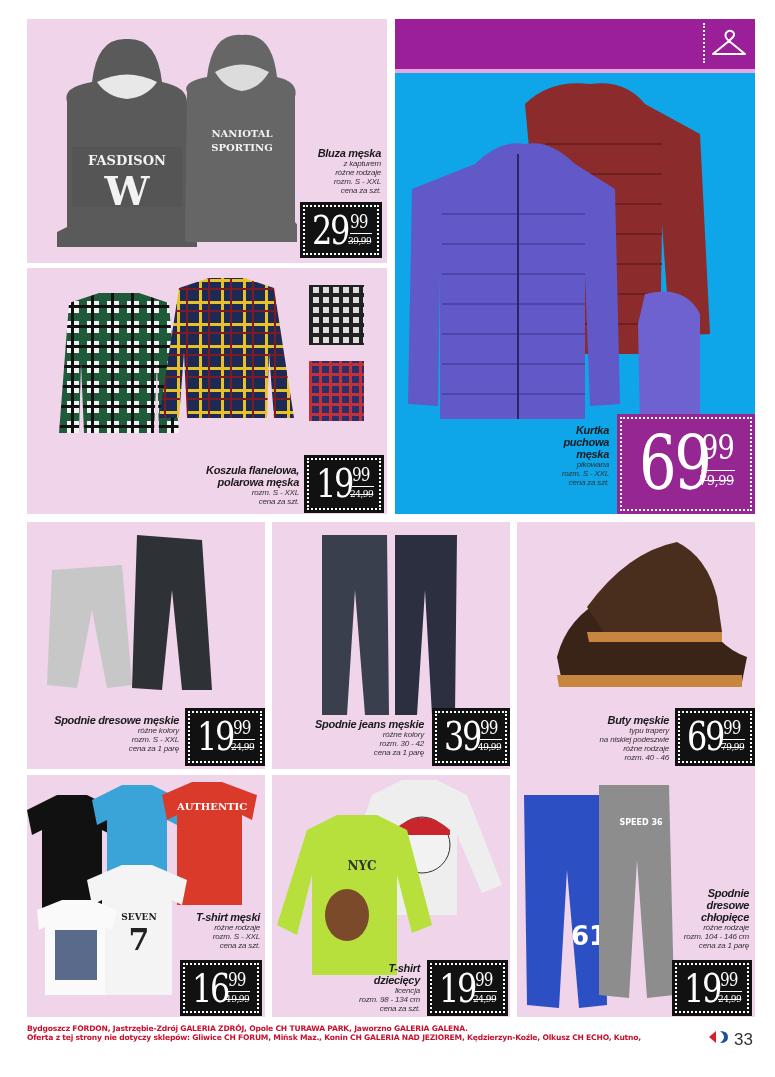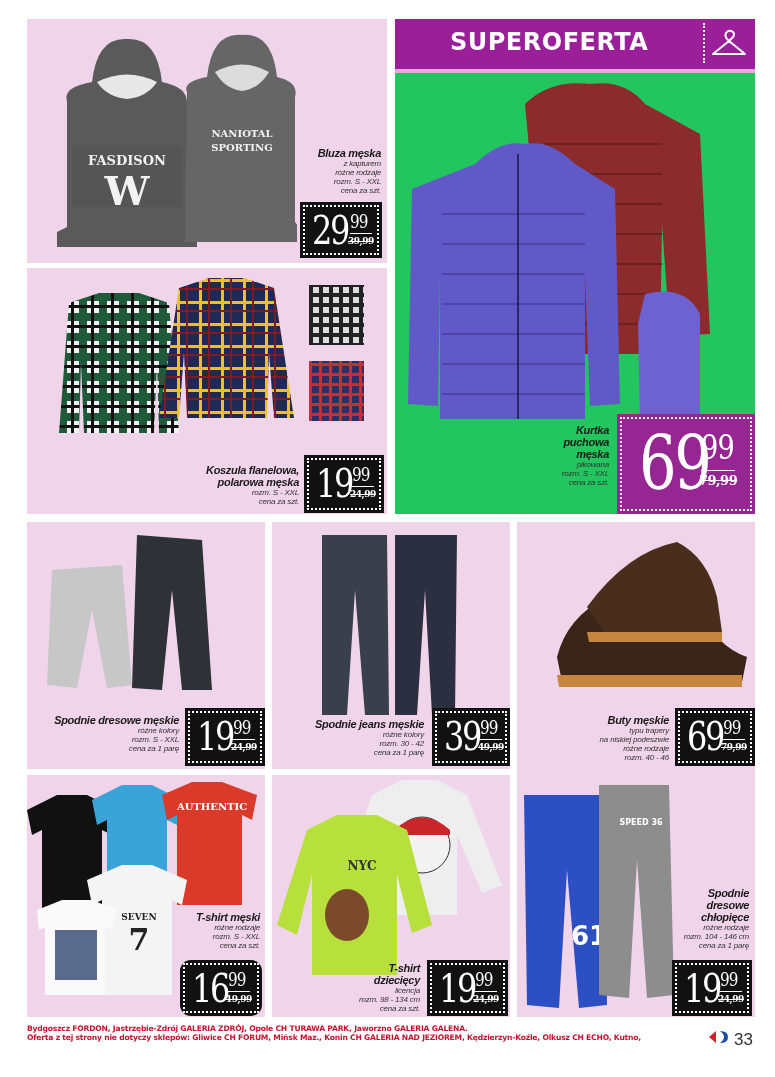--- a/index.html
+++ b/index.html
@@ -1,32 +1,32 @@
 <!DOCTYPE html>
 <html><head>
   <meta charset="utf-8">
   <style>
     * { box-sizing: border-box; margin: 0; padding: 0; }
     html, body { width: 775px; height: 1077px; background: #ffffff; overflow: hidden; }
     body { position: relative; font-family: "Liberation Sans", sans-serif; color: #222; }
 
     .panel { position: absolute; background: #f0d4ea; overflow: hidden; }
-    .panel.super { background: #22c55e; }
+    .panel.super { background: #0ea5e9; }
 
     
     .info { position: absolute; text-align: right; font-style: italic; }
     .info .name { font-weight: bold; font-size: 11px; line-height: 12px; color: #1a1a1a; letter-spacing: -0.3px; }
     .info .detail { font-size: 8px; line-height: 9px; color: #333; letter-spacing: -0.2px; }
 
     
     .tag { position: absolute; background: #111; color: #fff; font-family: "DejaVu Serif", serif; }
     .tag::before { content: ""; position: absolute; inset: 3px; border: 2px dotted #fff; }
     .tag .main { position: absolute; font-size: 40px; line-height: 40px; letter-spacing: -3px; transform: scaleX(0.8); transform-origin: left top; }
     .tag .cents { position: absolute; font-size: 19px; line-height: 19px; letter-spacing: -1px; transform: scaleX(0.8); transform-origin: left top; }
-    .tag .old { position: absolute; font-size: 9px; line-height: 10px; font-weight: bold; text-decoration: line-through; letter-spacing: -0.5px; }
+    .tag .old { position: absolute; font-size: 9px; line-height: 10px; font-weight: normal; text-decoration: line-through; letter-spacing: -0.5px; }
     .tag .rule { position: absolute; height: 1px; background: #fff; }
     .tag.purple { background: #962692; }
 
     
     .super-head { position: absolute; left: 395px; top: 19px; width: 360px; height: 50px; background: #9a1f98; }
     .super-head .title { position: absolute; left: 55px; top: 9px; font-family: "DejaVu Sans", sans-serif; font-weight: bold; font-size: 24px; color: #fff; letter-spacing: 0.5px; }
     .super-head .sep { position: absolute; left: 308px; top: 4px; height: 40px; border-left: 2px dotted #fff; }
     .super-head .hanger { position: absolute; left: 315px; top: 8px; width: 38px; height: 32px; }
     .super-strip { position: absolute; left: 395px; top: 69px; width: 360px; height: 4px; background: #e6a9df; }
 
@@ -153,21 +153,20 @@
     <div class="detail">cena za szt.</div>
   </div>
   <div class="tag purple" style="left:222px; top:395px; width:138px; height:100px;">
     <span class="main" style="left:22px; top:12px; font-size:74px; line-height:74px;">69</span>
     <span class="cents" style="left:84px; top:16px; font-size:34px; line-height:34px;">99</span>
     <span class="rule" style="left:84px; top:56px; width:34px;"></span>
     <span class="old" style="left:82px; top:62px; font-size:13px;">79,99</span>
   </div>
 </div>
 <div class="super-head">
-  <span class="title">SUPEROFERTA</span>
   <span class="sep"></span>
   <svg class="hanger" viewBox="0 0 38 32">
     <path d="M19 14 Q14 10 16 6 Q19 2 23 5 Q26 8 21 12 L19 14 L3 27 L35 27 L19 14" fill="none" stroke="#fff" stroke-width="2" stroke-linejoin="round"></path>
   </svg>
 </div>
 <div class="super-strip"></div>
 
 <div class="panel" style="left:27px; top:522px; width:238px; height:247px;">
   <svg class="art" style="left:10px; top:8px;" width="180" height="165" viewBox="0 0 180 165">
     <path d="M15 40 L85 35 L95 155 L70 158 L55 80 L40 158 L10 155 Z" fill="#c7c7c7"></path>
@@ -239,21 +238,21 @@
     <text x="112" y="170" fill="#222" font-family="DejaVu Serif, serif" font-size="30" text-anchor="middle" font-weight="bold">7</text>
     <path d="M10 130 L35 120 L65 120 L90 130 L85 150 L78 147 L78 215 L18 215 L18 147 L12 150 Z" fill="#fafafa"></path>
     <rect x="28" y="150" width="42" height="50" fill="#5a6a8a"></rect>
   </svg>
   <div class="info" style="right:5px; top:136px; width:110px;">
     <div class="name">T-shirt męski</div>
     <div class="detail">różne rodzaje</div>
     <div class="detail">rozm. S - XXL</div>
     <div class="detail">cena za szt.</div>
   </div>
-  <div class="tag" style="left:153px; top:185px; width:82px; height:56px;border-radius:11px;">
+  <div class="tag" style="left:153px; top:185px; width:82px; height:56px;">
     <span class="main" style="left:12px; top:8px;">16</span>
     <span class="cents" style="left:48px; top:10px;">99</span>
     <span class="rule" style="left:48px; top:31px; width:22px;"></span>
     <span class="old" style="left:46px; top:34px;">19,99</span>
   </div>
 </div>
 
 <div class="panel" style="left:272px; top:775px; width:238px; height:242px;padding-left:12px;">
   <svg class="art" style="left:5px; top:0px;" width="230" height="200" viewBox="0 0 230 200">
     <path d="M95 20 L125 5 L160 5 L190 20 L225 110 L205 118 L180 60 L180 140 L105 140 L105 60 L85 100 L70 92 Z" fill="#eeeeee"></path>

